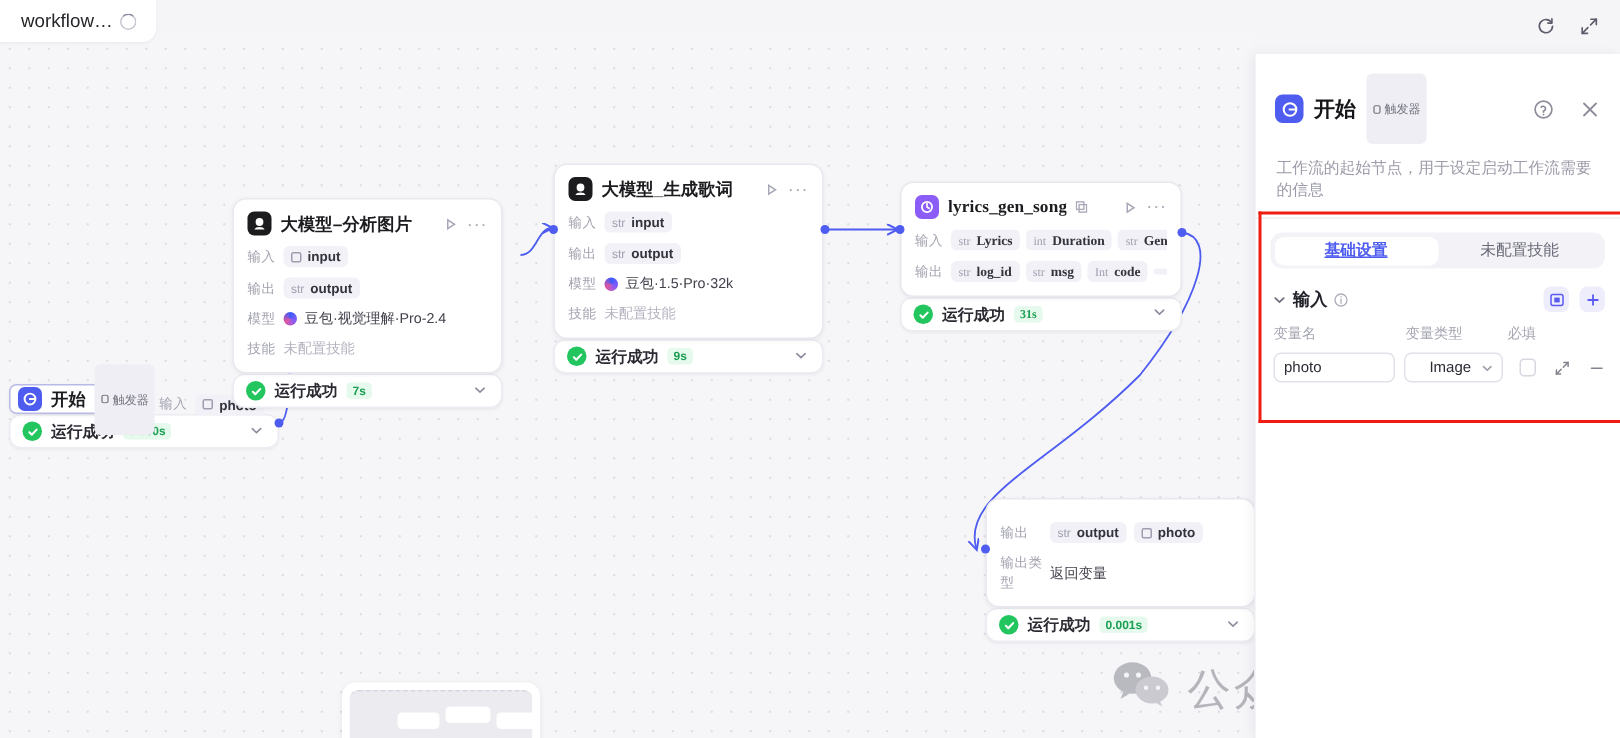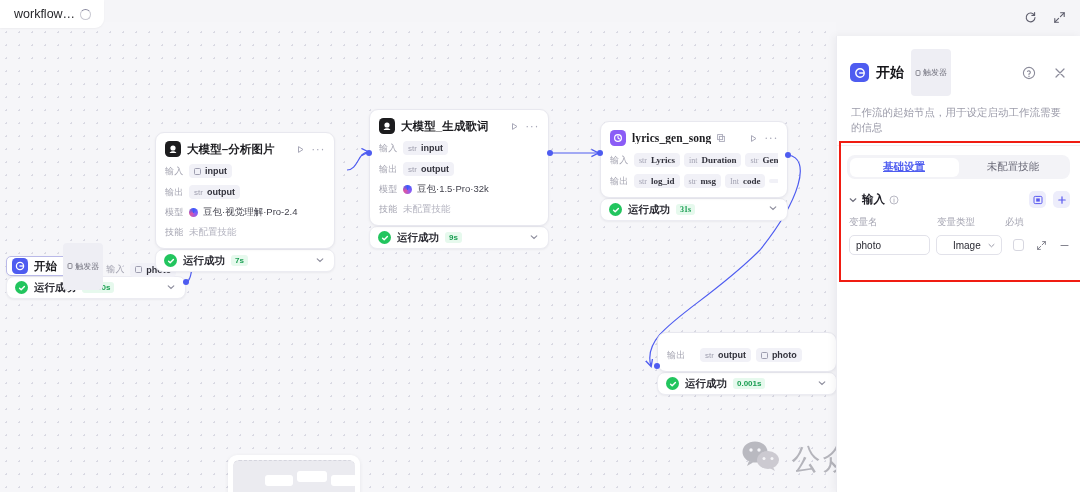--- a/index.html
+++ b/index.html
@@ -475,20 +475,24 @@
       <div class="row">
         <span class="row-lbl" style="width:28px">输出</span>
         <span class="tag">
           <span class="ty">str</span>
           <span>output</span>
         </span>
         <span class="tag">
           <span class="sq"></span>
           <span>photo</span>
         </span>
+      </div>
+      <div class="row">
+        <span class="row-lbl" style="width:28px">输出类型</span>
+        <span class="row-val">返回变量</span>
       </div>
     </div>
     <div class="status">
       <span class="chk">
           <svg width="8" height="8" viewBox="0 0 8 8">
             <path d="M1.6,4.2 L3.2,5.8 L6.4,2.4" stroke="#fff" stroke-width="1.4" fill="none" stroke-linecap="round" stroke-linejoin="round"></path>
           </svg>
         </span>
       <span class="status-txt">运行成功</span>
       <span class="status-time">0.001s</span>

